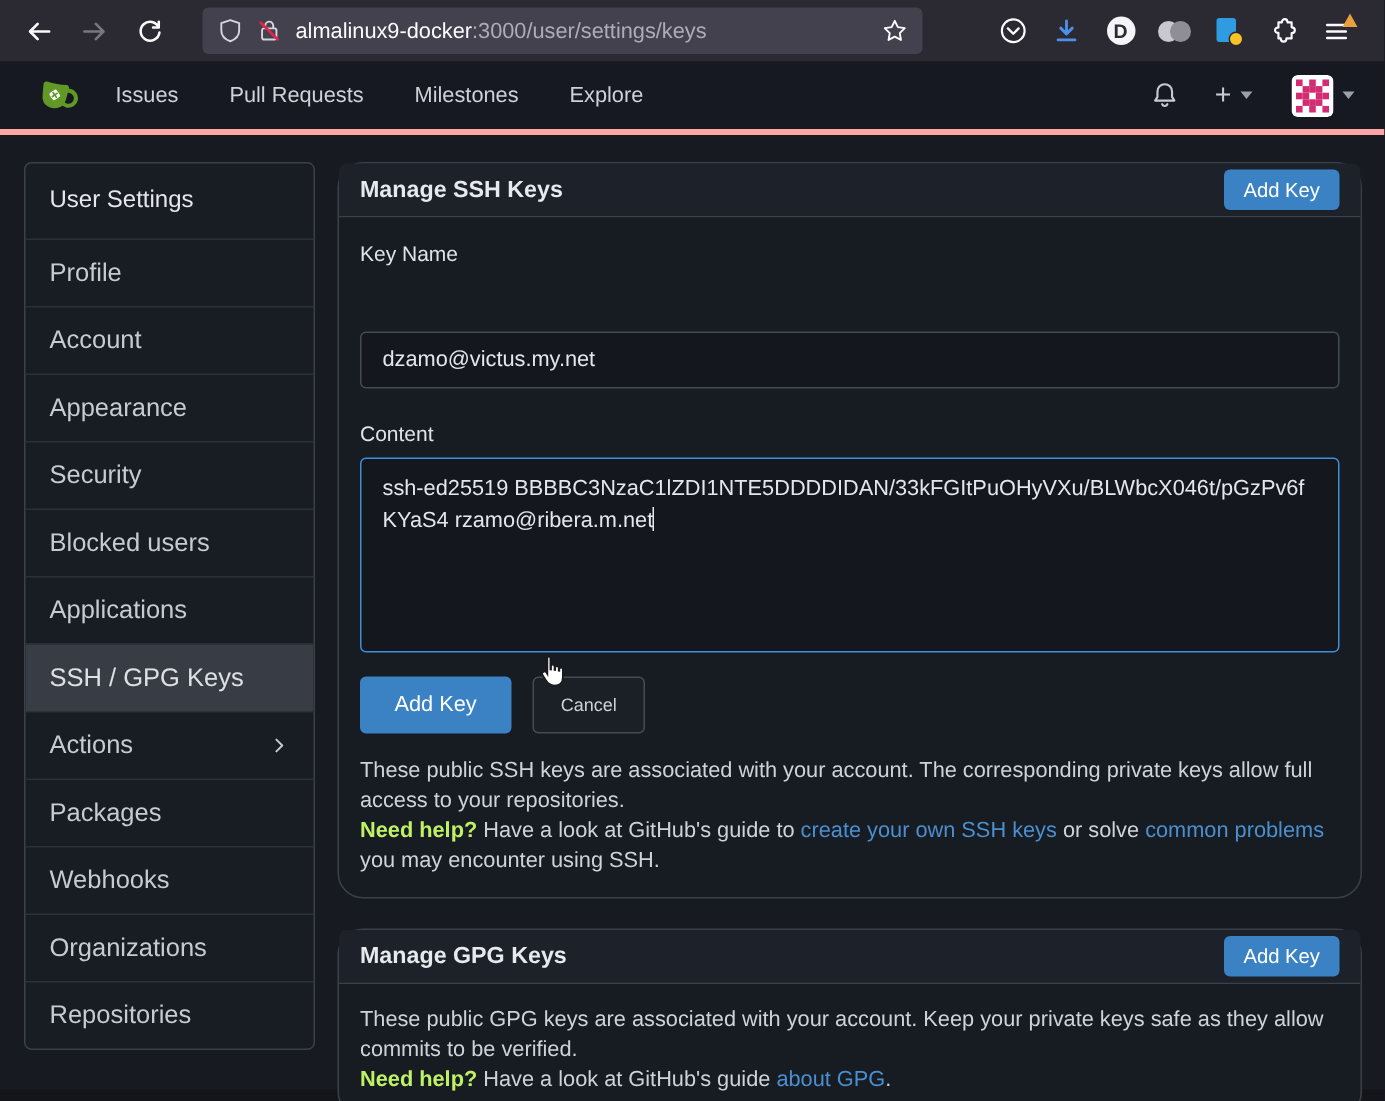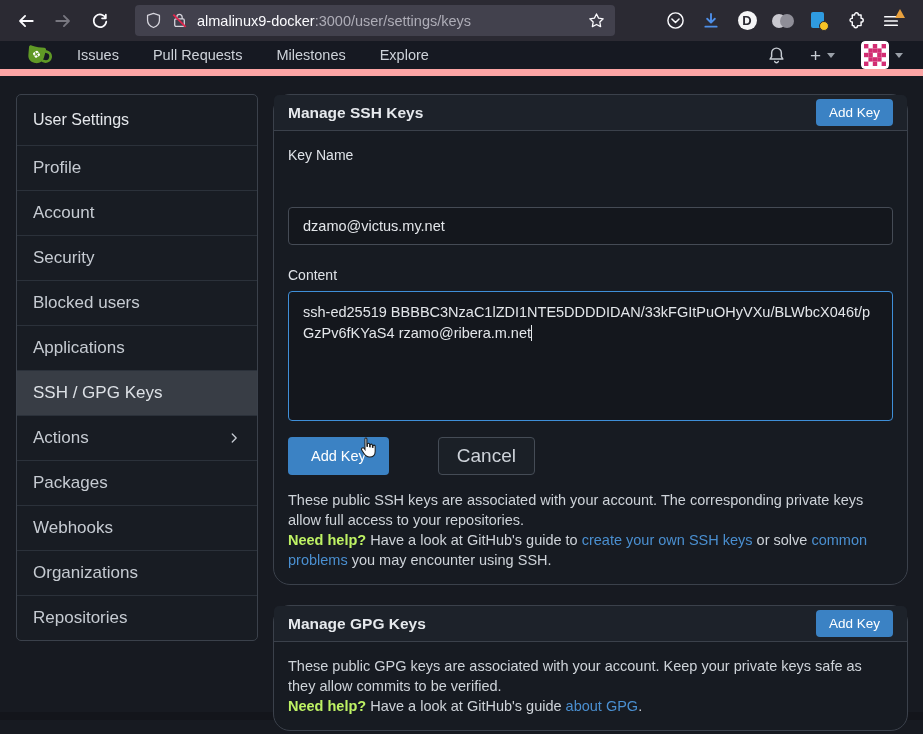--- a/index.html
+++ b/index.html
@@ -46,21 +46,21 @@
   .doc-icon .badge { position:absolute; right:-2px; bottom:-1px; width:10px; height:10px; border-radius:50%; background:#f7c325; border:1px solid #2b2a33; }
   .menu-btn { position:relative; }
   .menu-badge {
     position:absolute; top:3px; right:2px; width:0; height:0;
     border-left:5px solid transparent; border-right:5px solid transparent;
     border-bottom:9px solid #e9a13e;
   }
 
   
   .gitea-nav {
-    height:35px; background:#161922; border-bottom:7px solid #fca5a5;
+    height:49px; background:#161922; border-bottom:4px solid #fca5a5;
     display:flex; align-items:center; padding:0 14px;
   }
   .gitea-logo { margin:0 8px 0 8px; display:flex; }
   .nav-link {
     color:#cdd2d9; font-size:14.5px; padding:0 17px; text-decoration:none; cursor:pointer;
   }
   .nav-right { margin-left:auto; display:flex; align-items:center; }
   .nav-icon-btn { display:flex; align-items:center; color:#c6cbd2; padding:0 12px; cursor:pointer; }
   .plus { font-size:19px; color:#c6cbd2; line-height:1; }
   .caret-down {
@@ -73,21 +73,21 @@
 
   
   .content {
     height:636px; display:flex; align-items:flex-start;
     padding:18px 15px 0 16px; gap:15px; background:#171a21;
   }
   .footer-strip { height:8px; background:#13151b; }
 
   
   .sidebar {
-    width:242px; background:#181c23; border:1px solid #3b414b; border-radius:5px;
+    width:194px; background:#181c23; border:1px solid #3b414b; border-radius:5px;
     flex:0 0 auto; overflow:hidden;
   }
   .sidebar-header {
     height:50px; display:flex; align-items:center; padding:0 16px;
     font-size:16px; color:#e4e7eb;
   }
   .sidebar-item {
     height:45px; display:flex; align-items:center; justify-content:space-between;
     padding:0 16px; font-size:17px; color:#c6cbd2;
     border-top:1px solid #2b313a; cursor:pointer;
@@ -122,22 +122,22 @@
     padding:10px 14px; word-break:break-all; overflow:hidden; cursor:text;
   }
   .text-caret { display:inline-block; width:1px; height:16px; background:#e6e9ec; vertical-align:-3px; }
 
   .btn-row { display:flex; gap:14px; margin-top:16px; }
   .btn-primary {
     background:#3b82c4; color:#fff; font-size:14.5px; font-weight:500;
     border:none; border-radius:4px; padding:0 23px; height:38px; cursor:pointer;
   }
   .btn-basic {
-    background:#1b2027; color:#cdd2d9; font-size:19px; font-weight:500;
-    border:1px solid #454c56; border-radius:4px; padding:0 18px; height:38px; cursor:pointer;margin-left:35px;
+    background:#1b2027; color:#cdd2d9; font-size:12px; font-weight:500;
+    border:1px solid #454c56; border-radius:4px; padding:0 18px; height:38px; cursor:pointer;
   }
   .help-text { margin-top:15px; font-size:14.5px; line-height:20px; color:#ced3d9; }
   .help-text b { color:#bef264; }
   .help-text a { color:#4a8fd0; text-decoration:none; cursor:pointer; }
 
   
   .cursor-overlay { position:absolute; left:357px; top:436px; z-index:50; pointer-events:none; }
 </style>
 </head>
 <body>
@@ -282,20 +282,23 @@
 
   <div class="sidebar">
     <div class="sidebar-header">User Settings</div>
     <div class="sidebar-item">
         <span>Profile</span>
       </div>
     <div class="sidebar-item">
         <span>Account</span>
       </div>
     <div class="sidebar-item">
+        <span>Appearance</span>
+      </div>
+    <div class="sidebar-item">
         <span>Security</span>
       </div>
     <div class="sidebar-item">
         <span>Blocked users</span>
       </div>
     <div class="sidebar-item">
         <span>Applications</span>
       </div>
     <div class="sidebar-item active">
         <span>SSH / GPG Keys</span>

